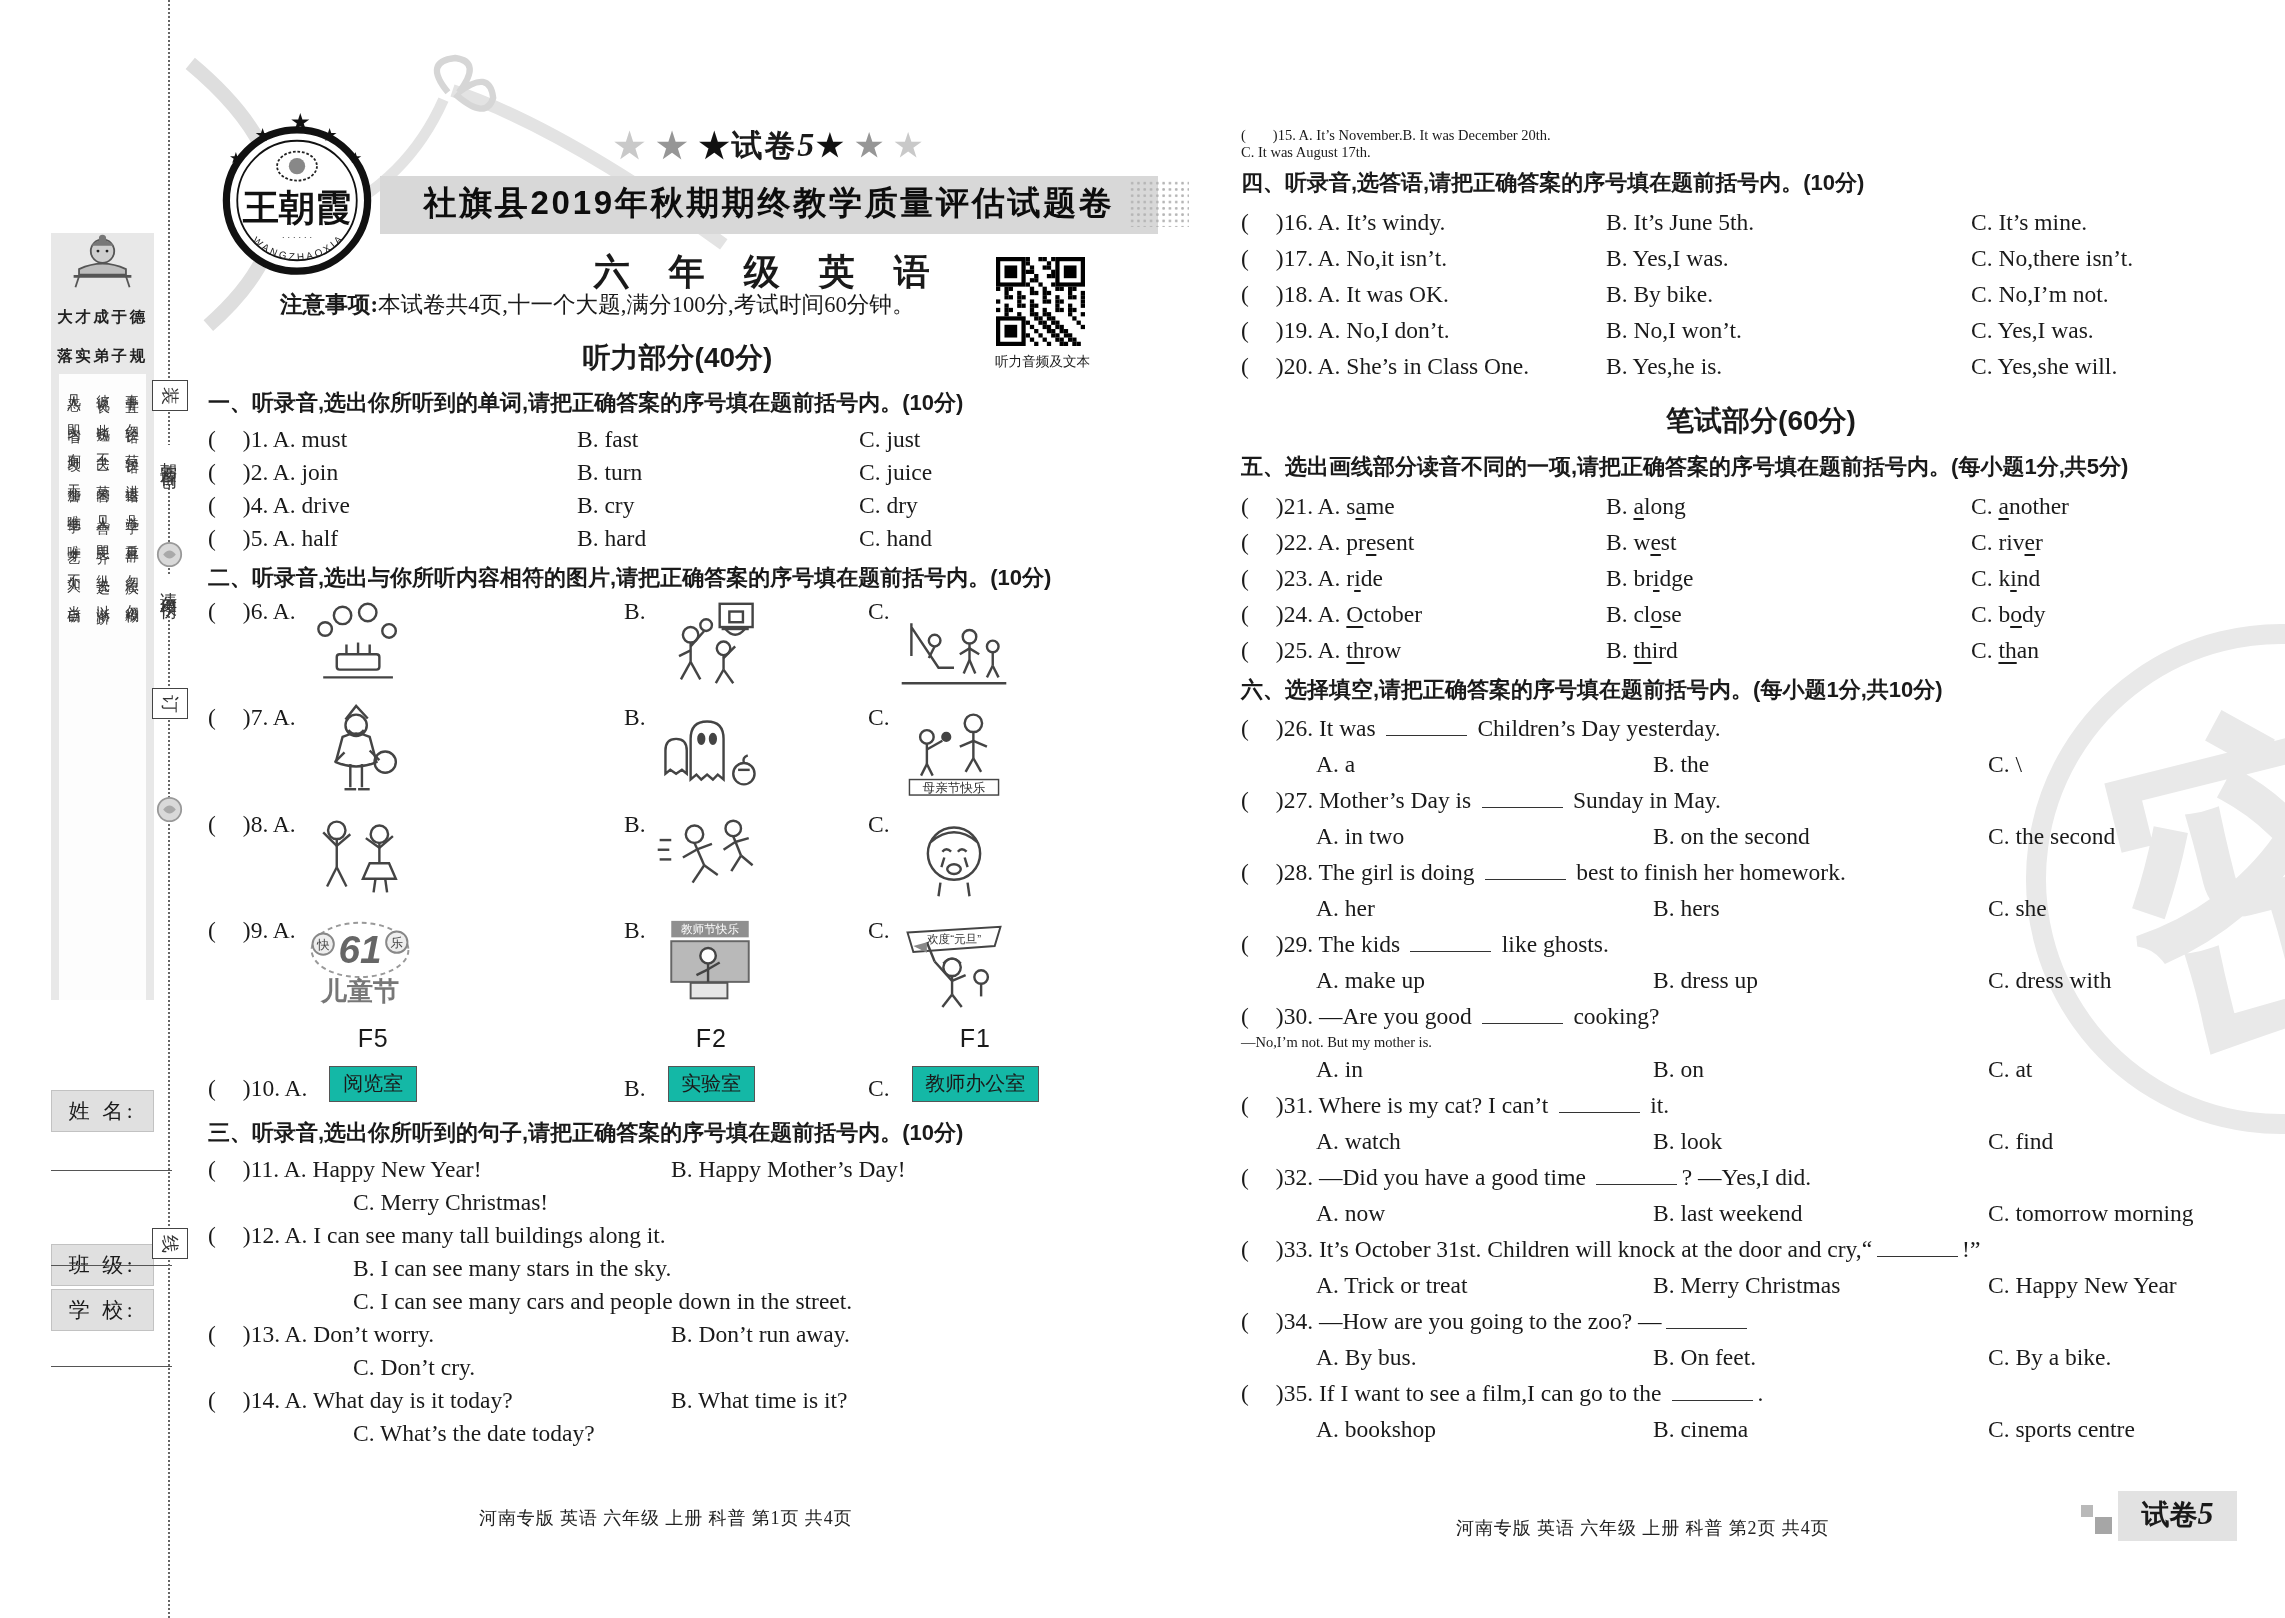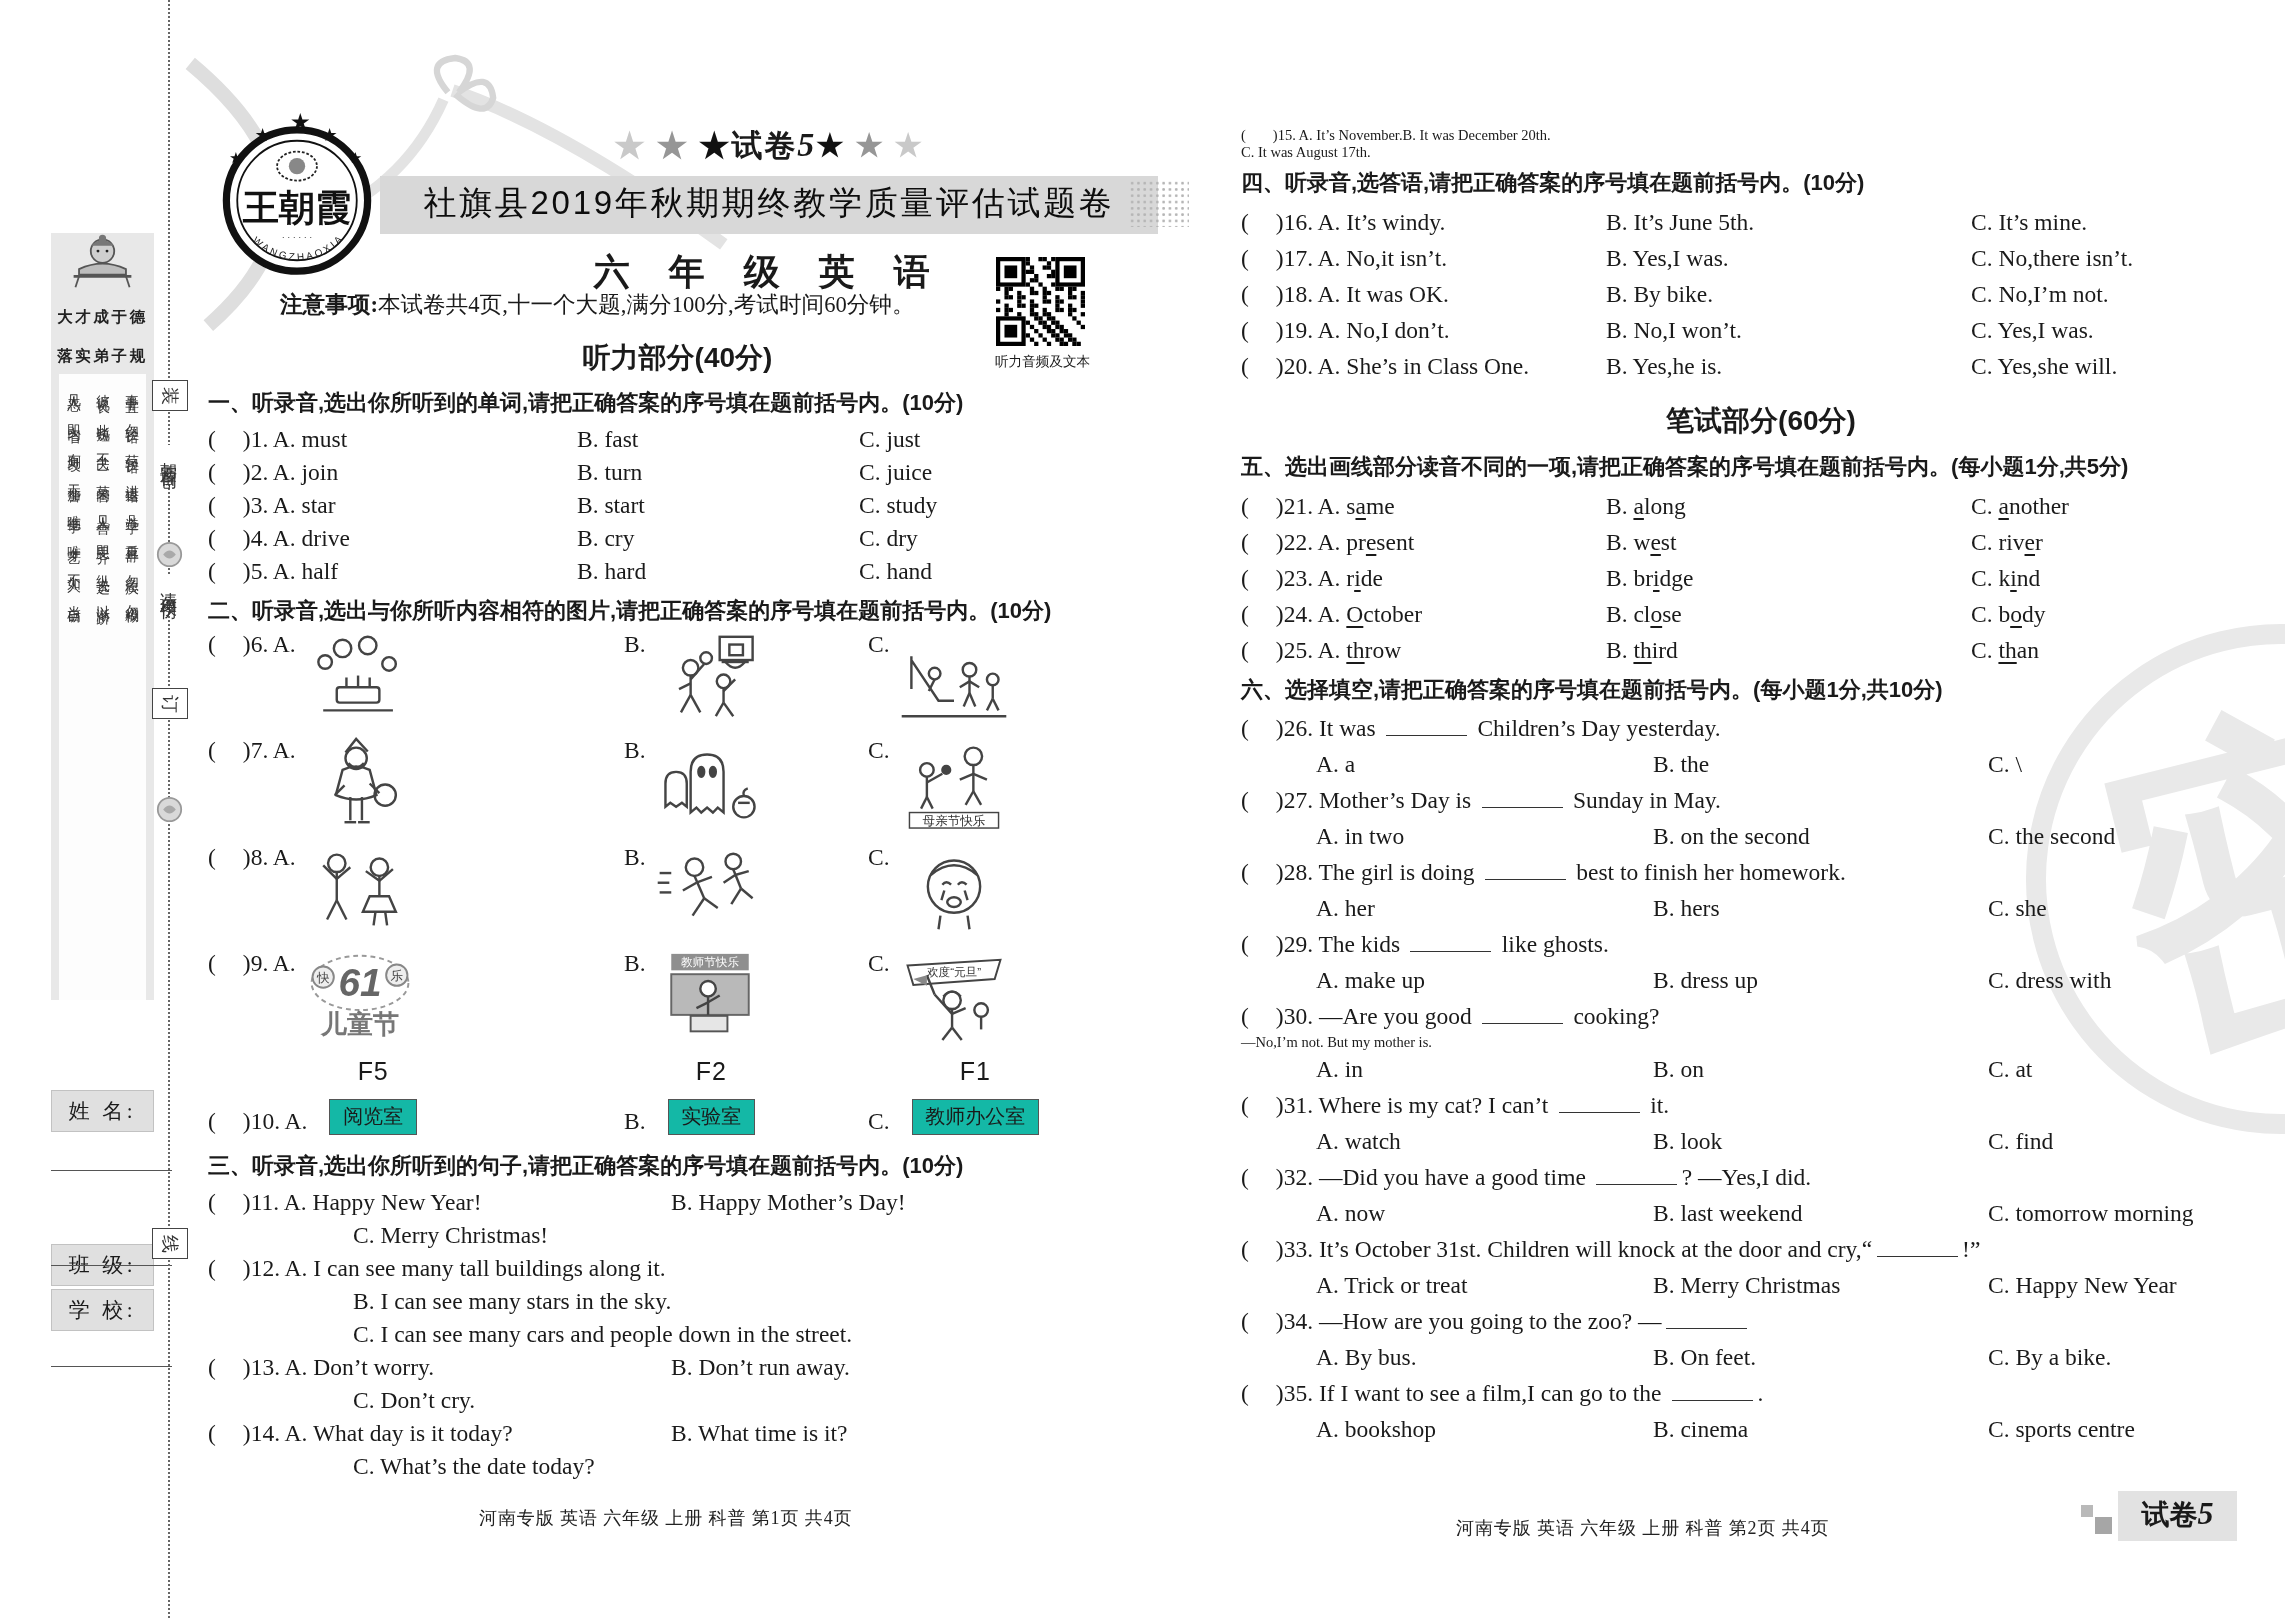--- a/index.html
+++ b/index.html
@@ -14,21 +14,21 @@
   
   .ribbon{position:absolute;left:136px;top:36px;pointer-events:none;}
   
   .logo{position:absolute;left:211px;top:110px;width:172px;height:172px;}
   
   .header-block{position:absolute;left:380px;top:125px;width:778px;text-align:center;}
   .exam-no-line{font-size:31px;font-weight:bold;letter-spacing:1.8px;}
   .exam-no-line .st1{color:#c9c9c9;} .exam-no-line .st2{color:#969696;} .exam-no-line .st3{color:#111;}
   .exam-no-line .num{font-style:italic;font-size:34px;}
   .title-band{position:relative;margin-top:9px;background:#d8d8d8;padding:5.4px 0 7.2px;
-              font-size:33px;font-weight:normal;letter-spacing:2.7px;color:#0d0d0d;}
+              font-size:33px;font-weight:bold;letter-spacing:2.7px;color:#0d0d0d;}
   .title-band::after{content:"";position:absolute;right:-31px;top:3.6px;width:60px;height:47px;
        background:radial-gradient(#b5b5b5 1.2px,transparent 1.4px);background-size:6.3px 6.3px;}
   .subtitle{margin-top:14.5px;font-size:36px;font-weight:bold;letter-spacing:14.5px;}
   .notice{position:absolute;left:280px;top:289px;font-size:22.6px;}
   .notice b{font-weight:bold;}
   .qr{position:absolute;left:995px;top:257px;width:90px;text-align:center;}
   .qr .cap{font-size:13.6px;margin-top:2.7px;white-space:nowrap;}
   
   .sidebar{position:absolute;left:51px;top:233px;width:103px;height:767px;background:#e8e8e8;
            display:flex;flex-direction:column;align-items:center;}
@@ -342,25 +342,20 @@
         <span>(<i class="gap"></i>)1. A. must</span>
         <span>B. fast</span>
         <span>C. just</span>
       </div>
       <div class="row3l">
         <span>(<i class="gap"></i>)2. A. join</span>
         <span>B. turn</span>
         <span>C. juice</span>
       </div>
       <div class="row3l">
-        <span>(<i class="gap"></i>)3. A. star</span>
-        <span>B. start</span>
-        <span>C. study</span>
-      </div>
-      <div class="row3l">
         <span>(<i class="gap"></i>)4. A. drive</span>
         <span>B. cry</span>
         <span>C. dry</span>
       </div>
       <div class="row3l">
         <span>(<i class="gap"></i>)5. A. half</span>
         <span>B. hard</span>
         <span>C. hand</span>
       </div>
     </div>

